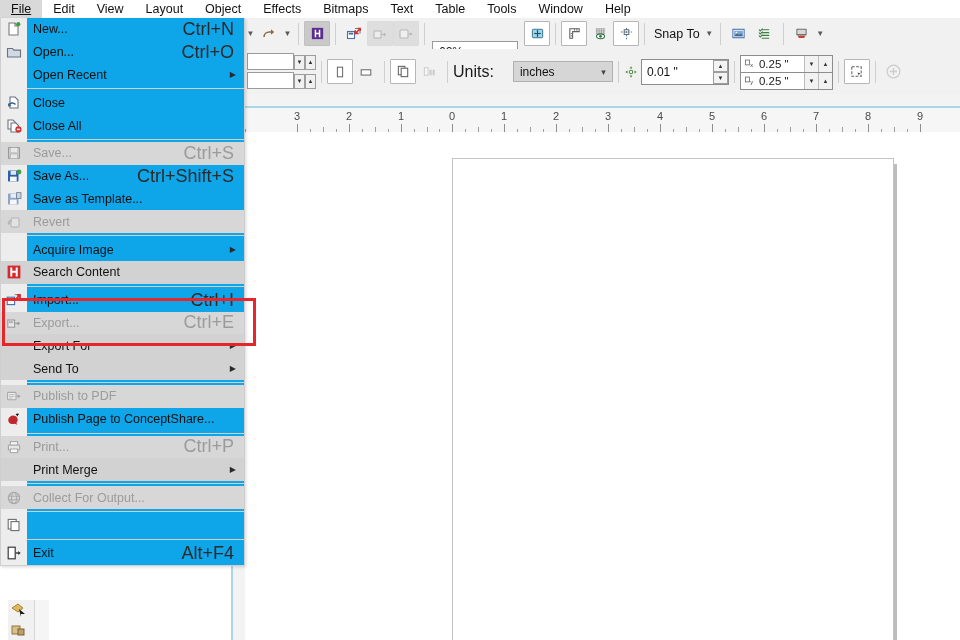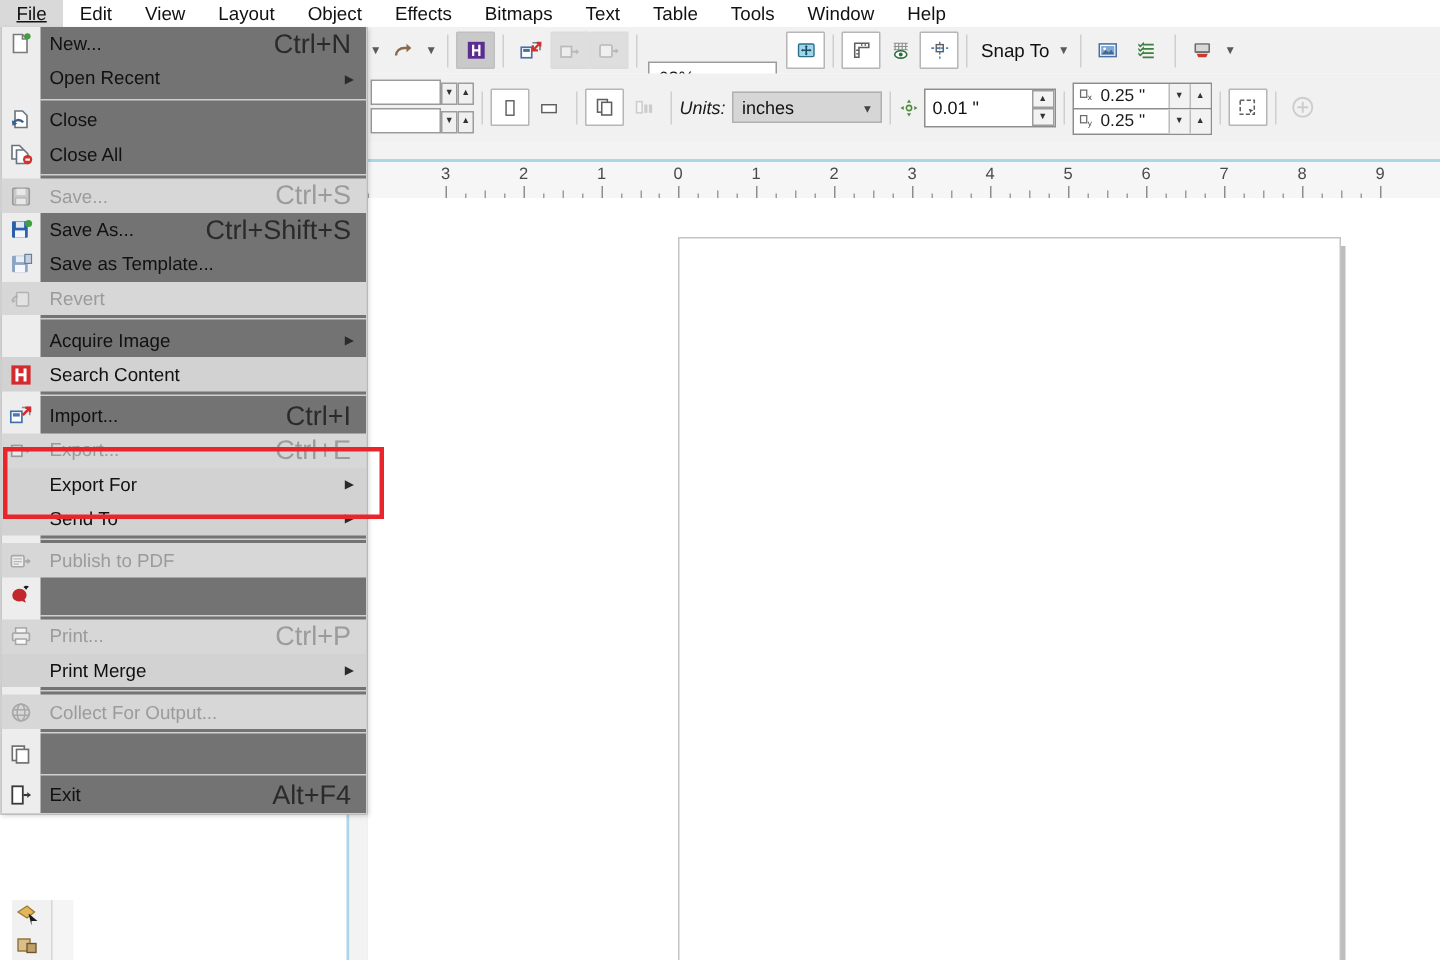--- a/index.html
+++ b/index.html
@@ -90,21 +90,21 @@
     display:flex;align-items:center;height:18px;border:1px solid #8d8d8d;
     background:#fff;box-sizing:border-box;width:93px;margin-bottom:-1px;
   }
   .nudge2 .nrow .nlbl{padding-left:3px;color:#555;}
   .nudge2 .nrow .nval{padding:0 4px;font-size:11.5px;flex:1;}
   .nudge2 .nrow .nbt{
     width:13px;height:16px;border-left:1px solid #bdbdbd;background:#f2f2f2;
     display:flex;align-items:center;justify-content:center;font-size:6px;color:#333;
   }
 
-  .tblabel{font-size:12px;color:#1a1a1a;margin-right:4px;white-space:nowrap;font-style:italic;}
+  .tblabel{font-size:16px;color:#1a1a1a;margin-right:19px;white-space:nowrap;}
   .snapto{font-size:12.5px;color:#111;padding:0 4px;white-space:nowrap;}
 
   
   .rulerbar{
     position:absolute;left:245px;top:94px;width:715px;height:12px;background:#f3f3f3;
   }
   .rulertop{position:absolute;left:245px;top:106px;width:715px;height:2px;background:#a9d7e8;}
   .ruler{
     position:absolute;left:245px;top:108px;width:715px;height:24px;
     background:#f6f6f6;border-bottom:1px solid #c9c9c9;overflow:hidden;
@@ -127,21 +127,21 @@
   
   .vruler{
     position:absolute;left:233px;top:132px;width:12px;height:508px;background:#f3f3f3;
     border-right:1px solid #cdcdcd;
   }
   .vrulerline{position:absolute;left:231px;top:108px;width:2px;height:532px;background:#a9d7e8;}
 
   
   .menu{
     position:absolute;left:0;top:18px;width:245px;
-    background:#737373;border:1px solid #cfcfcf;border-top:none;
+    background:#0ea5e9;border:1px solid #cfcfcf;border-top:none;
     box-sizing:border-box;
     box-shadow:1px 1px 3px rgba(0,0,0,.16);
     z-index:20;
   }
   .menu .gutter{
     position:absolute;left:0;top:0;width:26px;height:100%;background:#ededed;
   }
   .mi{
     position:relative;display:flex;align-items:center;height:22.8px;
     font-size:12.5px;color:#111;white-space:nowrap;box-sizing:border-box;
@@ -523,20 +523,29 @@
           <svg class="icn" width="16" height="16" viewBox="0 0 16 16" aria-hidden="true">
             <path d="M3 2h6l3 3v9H3z" fill="#fff" stroke="#7b7b7b" stroke-width="1.1"></path>
             <path d="M9 2v3h3" fill="none" stroke="#7b7b7b" stroke-width="1.1"></path>
             <circle cx="12.3" cy="3.2" r="2.1" fill="#3f9e3f"></circle>
           </svg>
         </span>
         <span class="lbl">New...</span>
         <span class="acc">Ctrl+N</span>
       </div>
       <div class="mi">
+        <span class="ic">
+          <svg class="icn" width="16" height="16" viewBox="0 0 16 16" aria-hidden="true">
+            <path d="M1.5 4.5h5l1.3 1.6h6.7V13H1.5z" fill="#cfd8e3" stroke="#6a7480" stroke-width="1.1"></path>
+          </svg>
+        </span>
+        <span class="lbl">Open...</span>
+        <span class="acc">Ctrl+O</span>
+      </div>
+      <div class="mi">
         <span class="ic"></span>
         <span class="lbl">Open Recent</span>
         <span class="arw">▶</span>
       </div>
       <div class="msep"></div>
       <div class="mi">
         <span class="ic">
           <svg class="icn" width="16" height="16" viewBox="0 0 16 16" aria-hidden="true">
             <path d="M4 2h5l3 3v8H4z" fill="#fff" stroke="#6a7480" stroke-width="1.1"></path>
             <path d="M9.5 9.5c-2.6-2.6-5.6-1.4-6.8.6" fill="none" stroke="#3a5f8a" stroke-width="1.6"></path>
@@ -664,20 +673,21 @@
         </span>
         <span class="lbl">Publish to PDF</span>
       </div>
       <div class="mi">
         <span class="ic">
           <svg class="icn" width="16" height="16" viewBox="0 0 16 16" aria-hidden="true">
             <path d="M3 11.4c-1.3-1.9-.9-4.6 1.3-6 2.2-1.5 5.3-.9 6.7 1.1 1.2 1.7.9 3.9-.6 5.2l.9 2.1-2.6-1.1c-2 .7-4.4.2-5.7-1.3z" fill="#c0282d"></path>
             <path d="M9.6 3.3c1.1-.9 2.6-1 3.7-.2-1 .5-1.6 1.3-1.9 2.3-.5-.9-1.1-1.6-1.8-2.1z" fill="#1a1a1a"></path>
           </svg>
         </span>
+        <span class="lbl">Publish Page to ConceptShare...</span>
       </div>
       <div class="msep"></div>
       <div class="mi dis">
         <span class="ic">
           <svg class="icn" width="16" height="16" viewBox="0 0 16 16" aria-hidden="true">
             <rect x="2.4" y="6" width="11.2" height="5" rx=".7" fill="#e6e6e6" stroke="#a6a6a6" stroke-width="1.1"></rect>
             <rect x="4.4" y="2.6" width="7.2" height="3.4" fill="#f4f4f4" stroke="#a6a6a6" stroke-width="1"></rect>
             <rect x="4.4" y="10" width="7.2" height="3.6" fill="#fafafa" stroke="#a6a6a6" stroke-width="1"></rect>
           </svg>
         </span>

